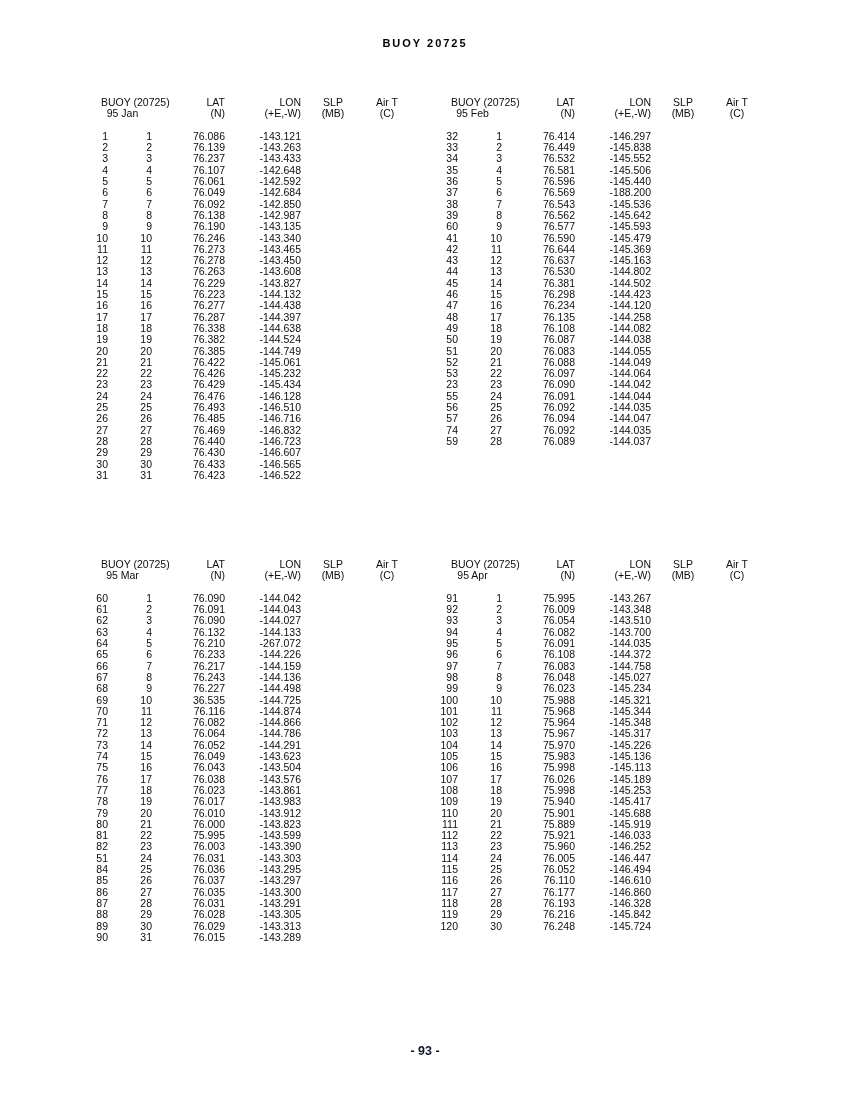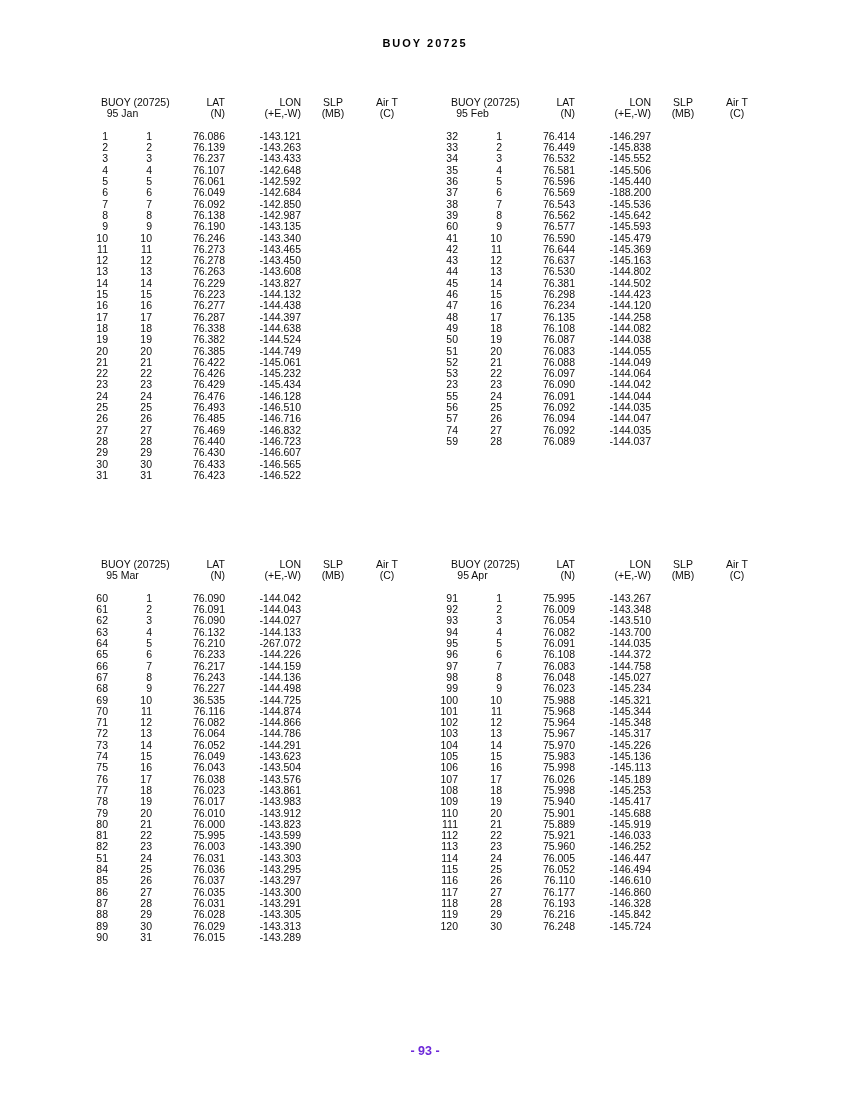--- a/index.html
+++ b/index.html
@@ -39,21 +39,21 @@
   .ce{text-align:center;}
   .cf{text-align:center;}
   .buoy-label{grid-column:1/3;text-align:left;padding-left:13px;}
   .month-label{grid-column:1/3;text-align:center;padding-left:5px;}
   .spacer{height:11.3px;}
   .footer{
     position:absolute;top:1044px;left:0;right:0;
     text-align:center;
     font-size:12.5px;line-height:14px;
     font-weight:bold;
-    color:#6d28d9;
+    color:#0f172a;
   }
 </style>
 </head>
 <body>
 
 <div class="page">
 
   <h1 class="title">BUOY 20725</h1>
 
   <section class="block blk-left blk-top">

